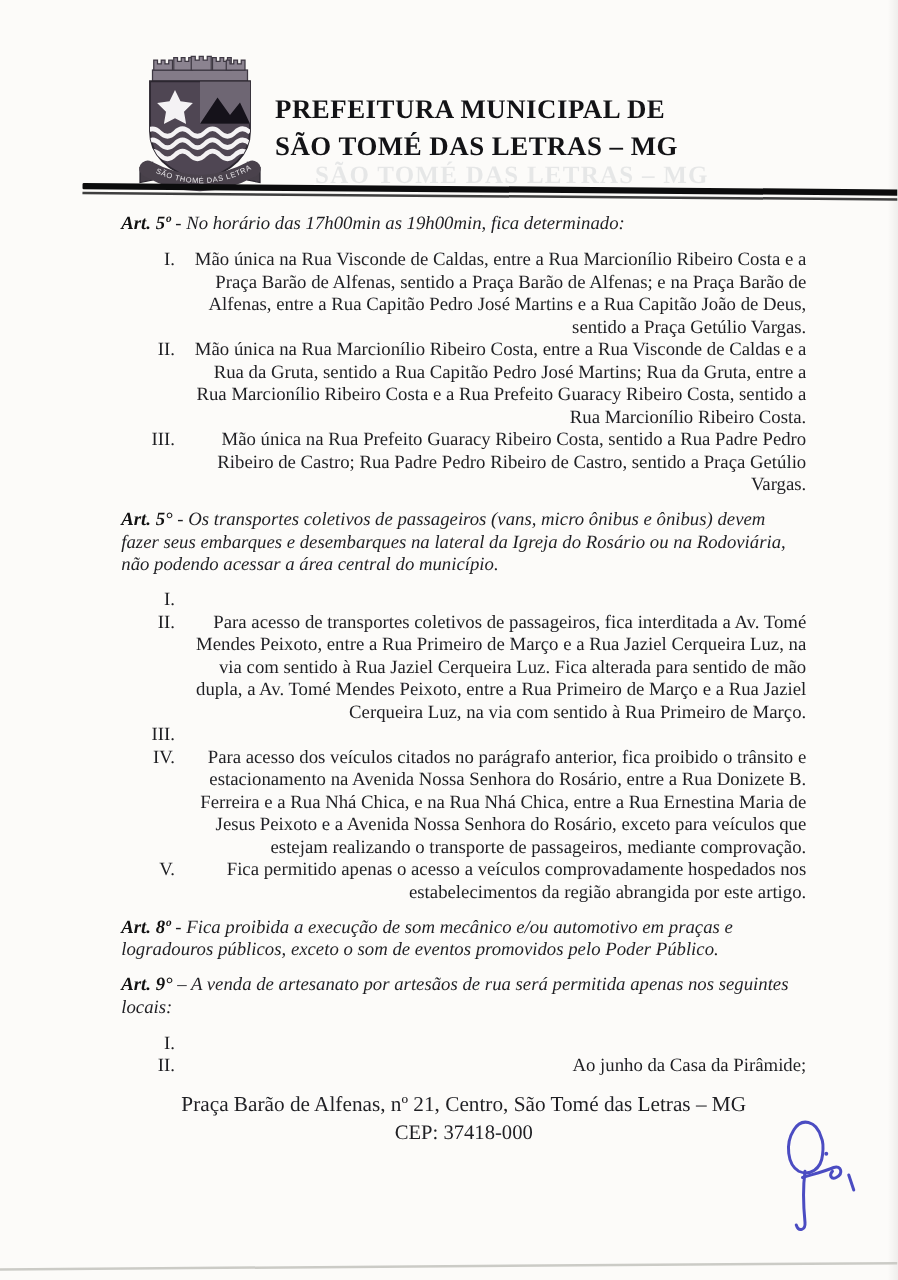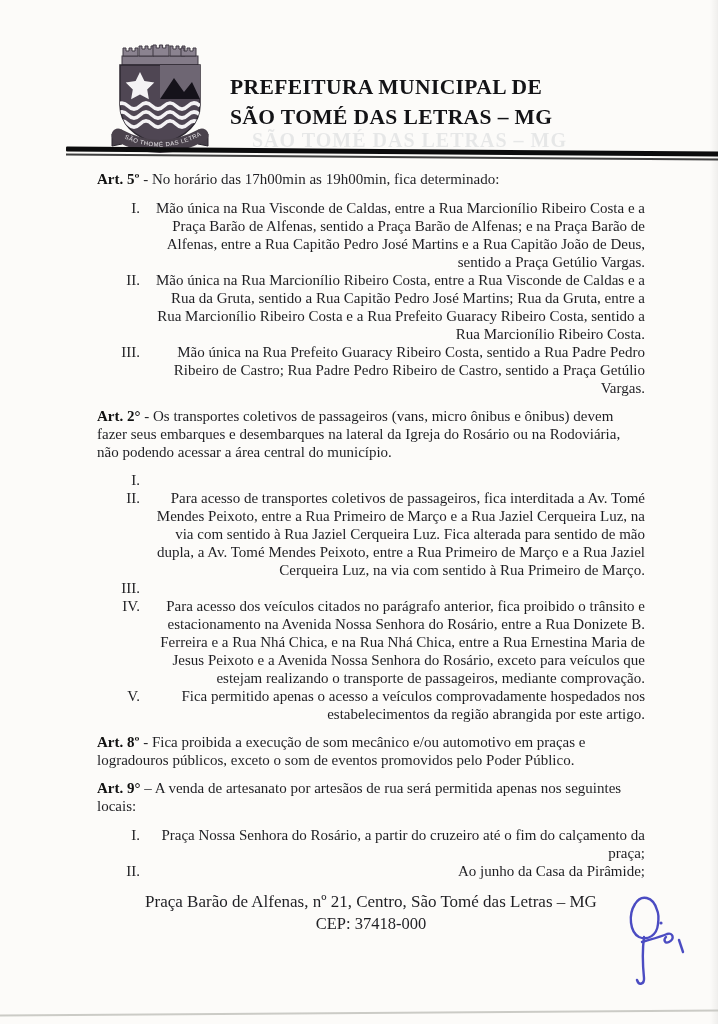--- a/index.html
+++ b/index.html
@@ -12,33 +12,33 @@
     font-family:"Liberation Serif","DejaVu Serif",serif;
     color:#1f1f23;
   }
   
   .edge-right{position:absolute;top:0;right:0;width:8px;height:100%;
     background:linear-gradient(to right, rgba(0,0,0,0), rgba(0,0,0,0.05));}
   .edge-bottom-line{position:absolute;left:-4px;top:1012px;width:730px;height:1.5px;
     background:#cbcbc6;transform:rotate(-0.4deg);}
   
   .coat{position:absolute;left:108px;top:42px;width:104px;height:124px;}
-  .title{position:absolute;left:230px;top:72px;
+  .title{position:absolute;left:220px;top:72px;
     font-weight:bold;font-size:21.5px;line-height:30px;letter-spacing:0.4px;
     color:#131316;white-space:nowrap;}
   .title-ghost{position:absolute;left:252px;top:129px;
     font-weight:bold;font-size:20px;letter-spacing:1px;color:#6a7582;
     opacity:0.14;white-space:nowrap;}
   .rule-wrap{position:absolute;left:66px;top:149px;width:656px;transform:rotate(0.45deg);}
   .rule-thick{height:5px;background:#0c0c0d;border-radius:1px;}
   .rule-thin{height:1.6px;background:#1c1c1d;margin-top:2px;opacity:.85;}
   
   .body{position:absolute;left:97px;top:170px;width:548px;
     font-size:15px;line-height:18px;text-align:left;}
-  .art{margin:0 0 10px 0;}
+  .art{margin:0 0 10px 0;font-style:italic;}
   .art b{color:#111;}
   .list{margin:0 0 10px 0;}
   .list.gap{margin-top:11px;}
   .li{display:flex;}
   .num{flex:0 0 43px;text-align:right;}
   .itx{flex:1;margin-left:13px;text-align:right;}
   
   .footer{margin-top:2px;text-align:center;}
   .addr{font-size:17px;line-height:23px;}
   .cep{font-size:16.5px;line-height:22px;}
@@ -112,21 +112,21 @@
       <div class="li">
         <span class="num">II.</span>
         <span class="itx">Mão única na Rua Marcionílio Ribeiro Costa, entre a Rua Visconde de Caldas e a Rua da Gruta, sentido a Rua Capitão Pedro José Martins; Rua da Gruta, entre a Rua Marcionílio Ribeiro Costa e a Rua Prefeito Guaracy Ribeiro Costa, sentido a Rua Marcionílio Ribeiro Costa.</span>
       </div>
       <div class="li">
         <span class="num">III.</span>
         <span class="itx">Mão única na Rua Prefeito Guaracy Ribeiro Costa, sentido a Rua Padre Pedro Ribeiro de Castro; Rua Padre Pedro Ribeiro de Castro, sentido a Praça Getúlio Vargas.</span>
       </div>
     </div>
 
-    <p class="art"><b>Art. 2°</b><span> - </span><span>Os transportes coletivos de passageiros (vans, micro ônibus e ônibus) devem fazer seus embarques e desembarques na lateral da Igreja do Rosário ou na Rodoviária, não podendo acessar a área central do município.</span></p>
+    <p class="art"><b>Art. 5°</b><span> - </span><span>Os transportes coletivos de passageiros (vans, micro ônibus e ônibus) devem fazer seus embarques e desembarques na lateral da Igreja do Rosário ou na Rodoviária, não podendo acessar a área central do município.</span></p>
 
 
     <div class="list">
       <div class="li">
         <span class="num">I.</span>
       </div>
       <div class="li">
         <span class="num">II.</span>
         <span class="itx">Para acesso de transportes coletivos de passageiros, fica interditada a Av. Tomé Mendes Peixoto, entre a Rua Primeiro de Março e a Rua Jaziel Cerqueira Luz, na via com sentido à Rua Jaziel Cerqueira Luz. Fica alterada para sentido de mão dupla, a Av. Tomé Mendes Peixoto, entre a Rua Primeiro de Março e a Rua Jaziel Cerqueira Luz, na via com sentido à Rua Primeiro de Março.</span>
       </div>
@@ -143,21 +143,20 @@
       </div>
     </div>
 
     <p class="art"><b>Art. 8º</b><span> - </span><span>Fica proibida a execução de som mecânico e/ou automotivo em praças e logradouros públicos, exceto o som de eventos promovidos pelo Poder Público.</span></p>
 
     <p class="art"><b>Art. 9°</b><span> – </span><span>A venda de artesanato por artesãos de rua será permitida apenas nos seguintes locais:</span></p>
 
     <div class="list gap">
       <div class="li">
         <span class="num">I.</span>
-        <span class="itx">Praça Nossa Senhora do Rosário, a partir do cruzeiro até o fim do calçamento da praça;</span>
       </div>
       <div class="li">
         <span class="num">II.</span>
         <span class="itx">Ao junho da Casa da Pirâmide;</span>
       </div>
     </div>
 
     <div class="footer">
       <div class="addr">Praça Barão de Alfenas, nº 21, Centro, São Tomé das Letras – MG</div>
       <div class="cep">CEP: 37418-000</div>

